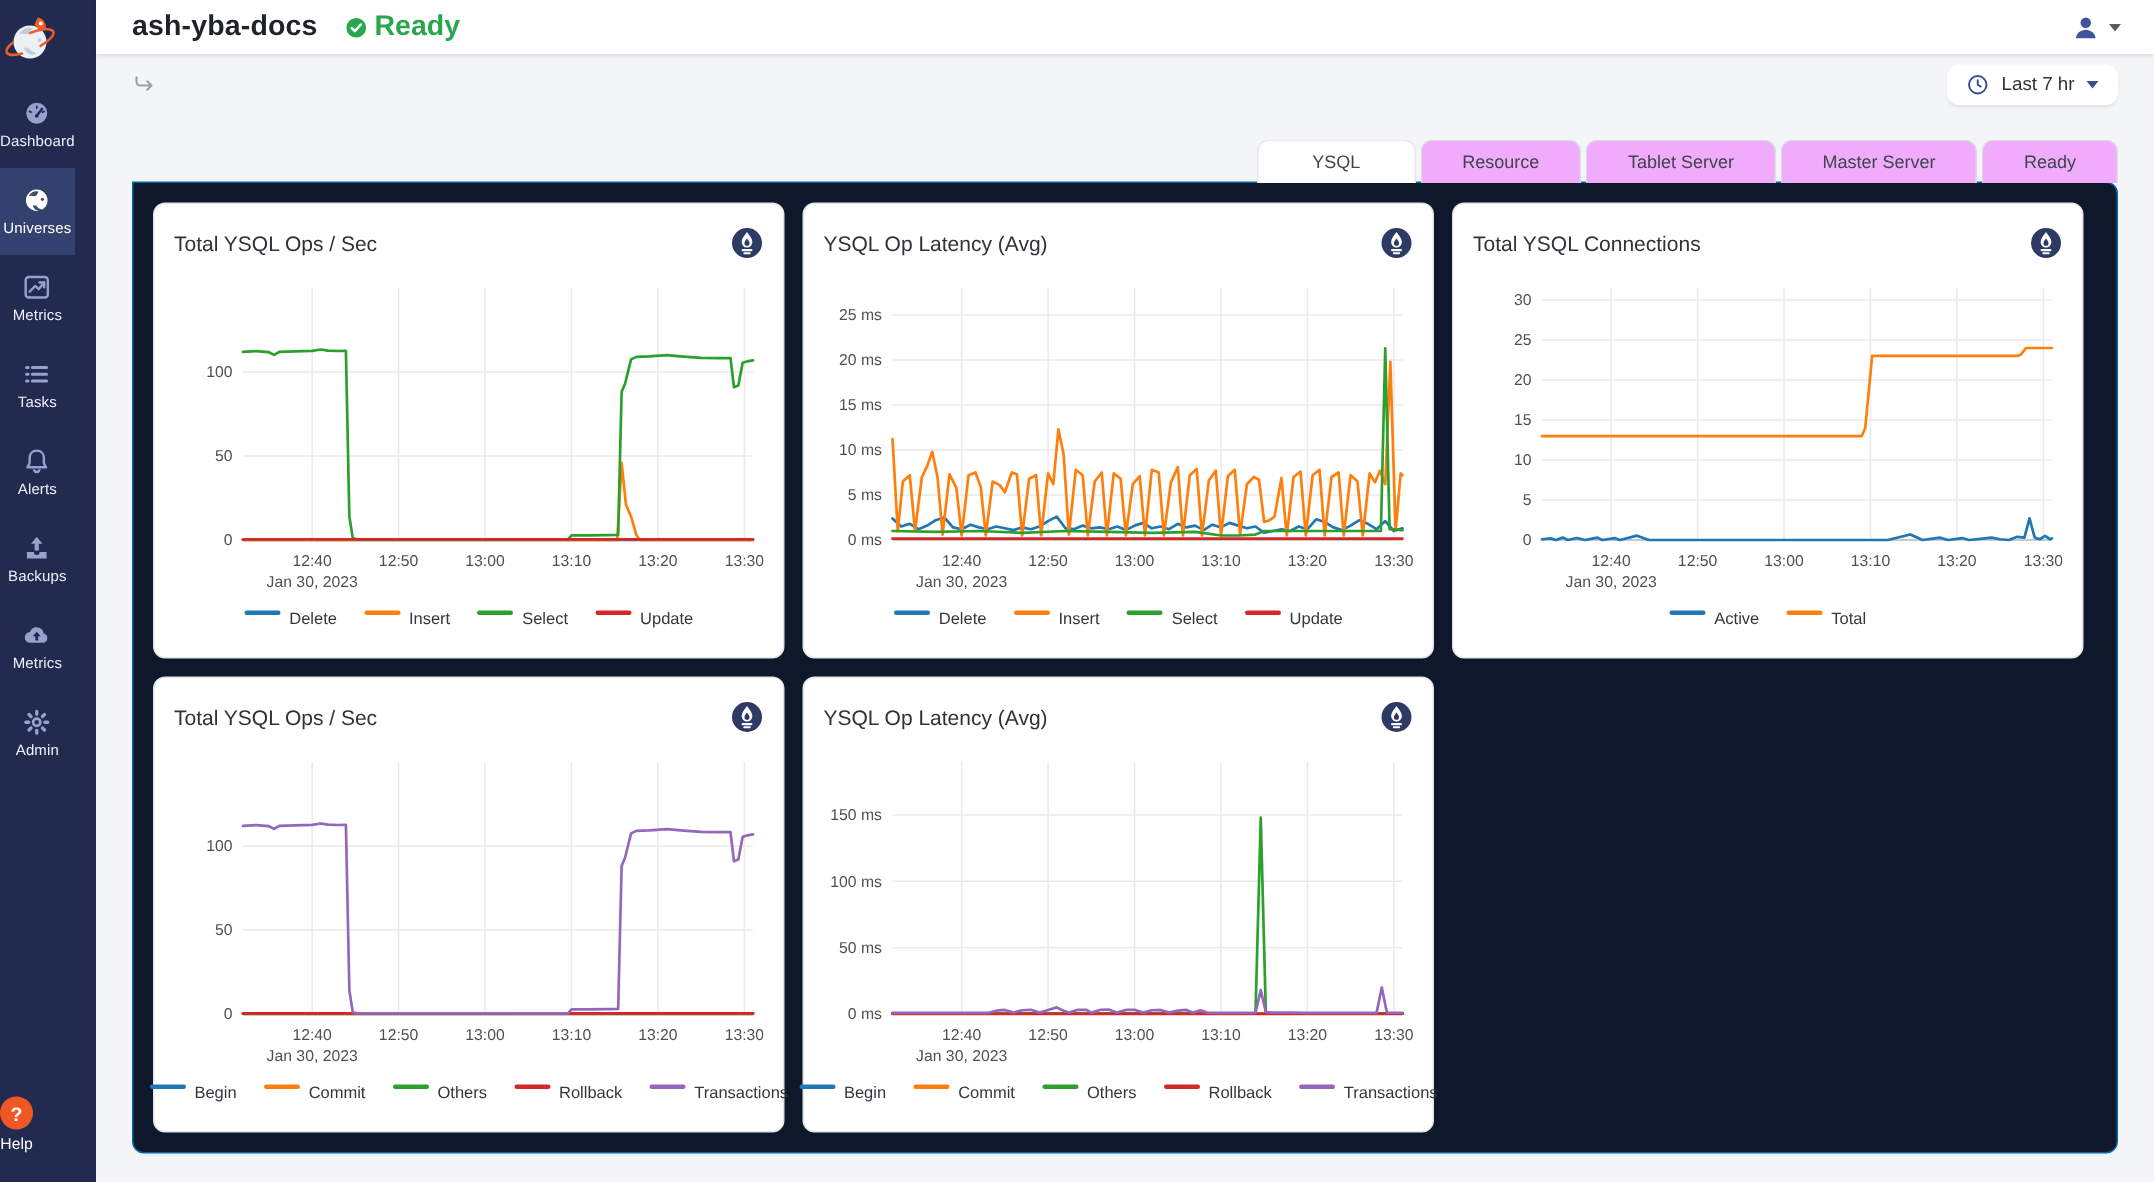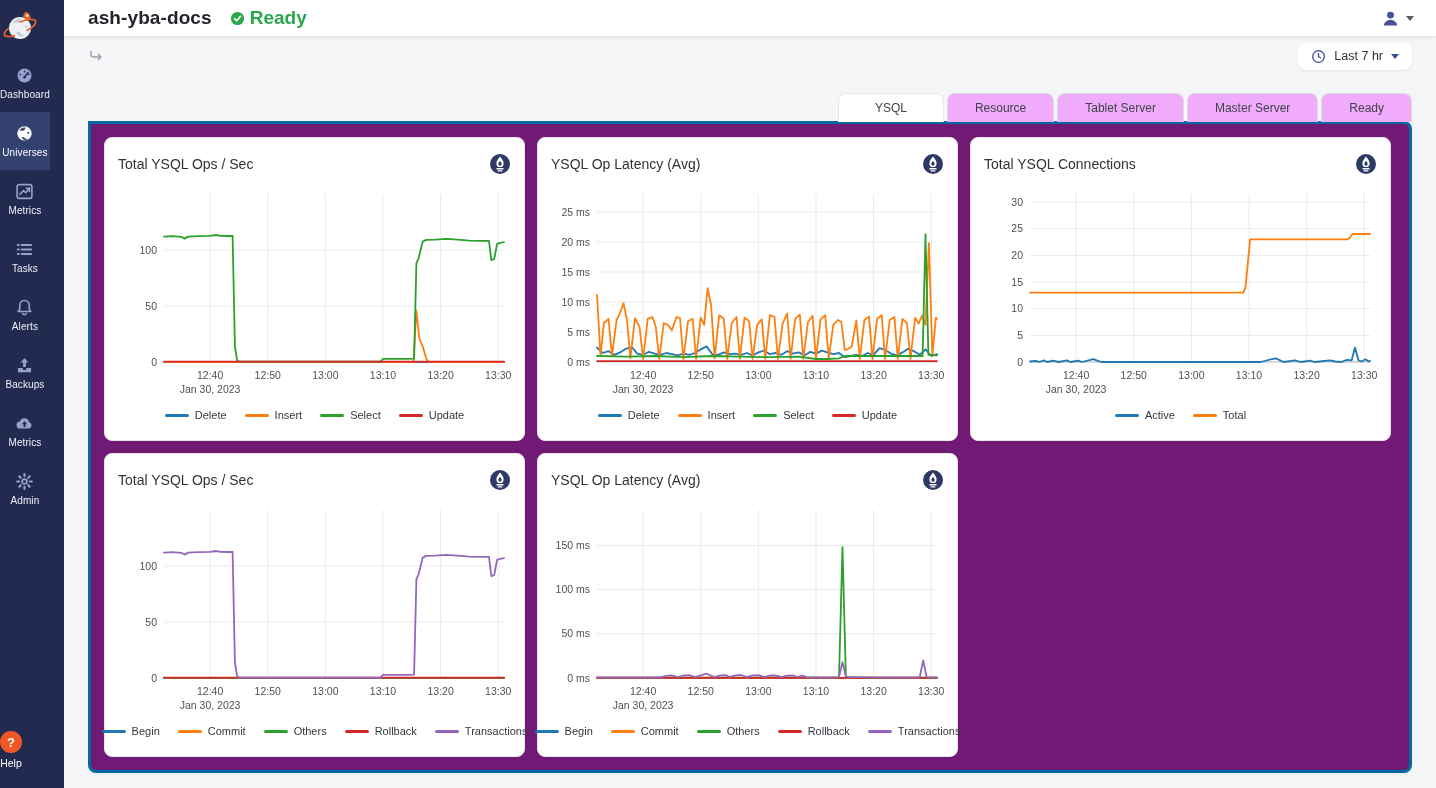--- a/index.html
+++ b/index.html
@@ -39,29 +39,29 @@
   .seg-btn { font-size:12px; color:#3c4043; padding:0 18px; display:flex; align-items:center; background:#fff; border-left:1px solid #f1f1f3; cursor:pointer; }
   .seg-btn.active { background:#e4edfc; color:#2b59c3; border-radius:8px; border-left:none; }
   .time-btn { margin-left:auto; height:27px; background:#fff; border-radius:8px; box-shadow:0 1px 2px rgba(0,0,0,.08); display:flex; align-items:center; gap:8px; padding:0 13px; font-size:12.5px; color:#2f3338; cursor:pointer; }
 
   
   .tabs-row { display:flex; gap:3px; margin-top:23px; position:relative; z-index:2;justify-content:flex-end; }
   .tab { height:29px; padding:0 27px; display:flex; align-items:center; justify-content:center; font-size:12px; color:#3f434a; background:#f0abfc; border:1px solid #dcdce0; border-bottom:none; border-radius:8px 8px 0 0; cursor:pointer; }
   .tab.active { background:#fff; border-color:#e8e8ec; padding:0 36px; }
 
   
-  .board { background:#701a75; border:3px solid #0369a1; border-radius:0 8px 8px 8px; box-shadow:0 1px 2px rgba(0,0,0,.04); margin-top:-1px; padding:13px; display:flex; flex-wrap:wrap; gap:12px; align-content:flex-start; }
+  .board { background:#0f172a; border:1px solid #0369a1; border-radius:0 8px 8px 8px; box-shadow:0 1px 2px rgba(0,0,0,.04); margin-top:-1px; padding:13px; display:flex; flex-wrap:wrap; gap:12px; align-content:flex-start; }
   .panel { width:421px; height:304px; border:1px solid #e4e5e9; border-radius:8px; padding:10px 13px; background:#fff; }
   .panel-head { display:flex; justify-content:space-between; align-items:center; height:32px; }
   .panel-title { font-size:14px; color:#2f3338; font-weight:500; }
   .prom-icon { cursor:pointer; flex-shrink:0; }
   .plot { display:block; width:393px; height:226px; }
   .plot text { font-size:10.5px; fill:#4c5157; }
   .legend { display:flex; justify-content:center; align-items:center; gap:18px; margin-top:3px; }
-  .lgi { display:flex; align-items:center; gap:6px; font-size:11px; color:#33373d; cursor:pointer; }
+  .lgi { display:flex; align-items:flex-start; gap:6px; font-size:11px; color:#33373d; cursor:pointer; }
   .sw { width:24px; height:3px; border-radius:2px; display:inline-block; }
 </style>
 </head>
 <body>
 
 <div class="app">
 
   <nav class="sidebar">
     <div class="logo">
       <svg width="40" height="40" viewBox="0 0 40 40">

